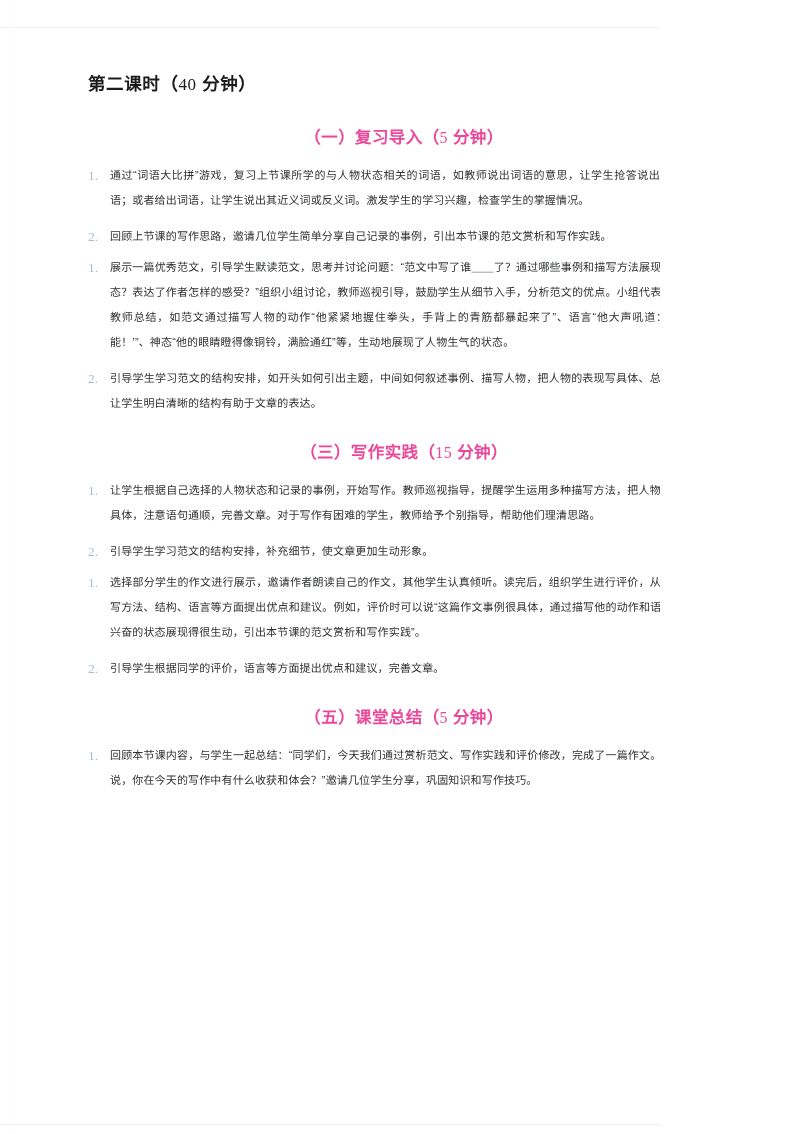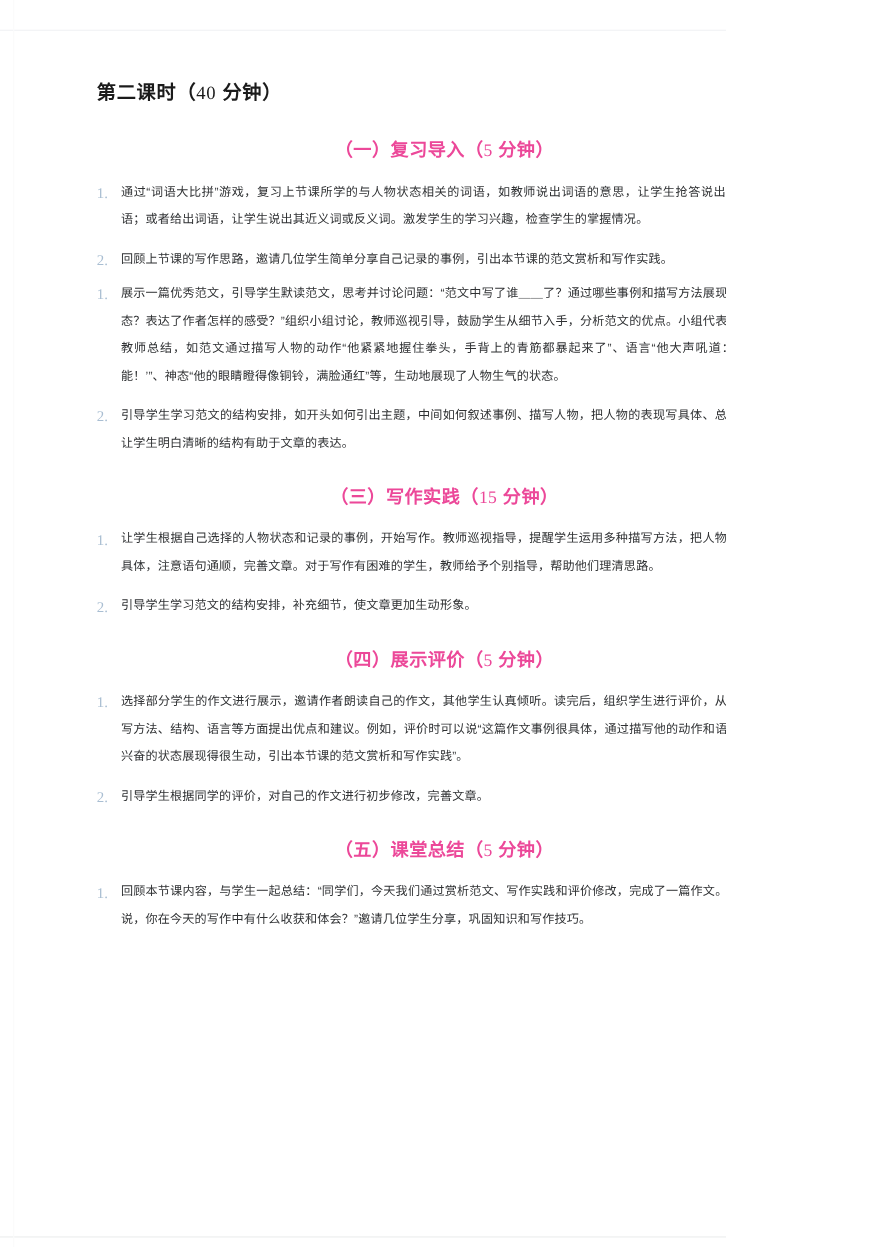--- a/index.html
+++ b/index.html
@@ -185,29 +185,28 @@
               <span class="item-marker">1.</span>
               <div class="item-text">让学生根据自己选择的人物状态和记录的事例，开始写作。教师巡视指导，提醒学生运用多种描写方法，把人物的表现写具体，注意语句通顺，完善文章。对于写作有困难的学生，教师给予个别指导，帮助他们理清思路。</div>
             </li>
             <li class="item">
               <span class="item-marker">2.</span>
               <div class="item-text">引导学生学习范文的结构安排，补充细节，使文章更加生动形象。</div>
             </li>
           </ul>
         </div>
         <div class="section">
-          <h2 class="section-heading">（四）展示评价（<span class="num">5</span> 分钟）</h2>
           <ul class="item-list">
             <li class="item">
               <span class="item-marker">1.</span>
               <div class="item-text">选择部分学生的作文进行展示，邀请作者朗读自己的作文，其他学生认真倾听。读完后，组织学生进行评价，从内容、描写方法、结构、语言等方面提出优点和建议。例如，评价时可以说“这篇作文事例很具体，通过描写他的动作和语言，把他兴奋的状态展现得很生动，引出本节课的范文赏析和写作实践”。</div>
             </li>
             <li class="item">
               <span class="item-marker">2.</span>
-              <div class="item-text">引导学生根据同学的评价，对自己的作文进行初步修改，完善文章。</div>
+              <div class="item-text">引导学生根据同学的评价，语言等方面提出优点和建议，完善文章。</div>
             </li>
           </ul>
         </div>
         <div class="section">
           <h2 class="section-heading">（五）课堂总结（<span class="num">5</span> 分钟）</h2>
           <ul class="item-list">
             <li class="item">
               <span class="item-marker">1.</span>
               <div class="item-text">回顾本节课内容，与学生一起总结：“同学们，今天我们通过赏析范文、写作实践和评价修改，完成了一篇作文。谁能来说说，你在今天的写作中有什么收获和体会？”邀请几位学生分享，巩固知识和写作技巧。</div>
             </li>

